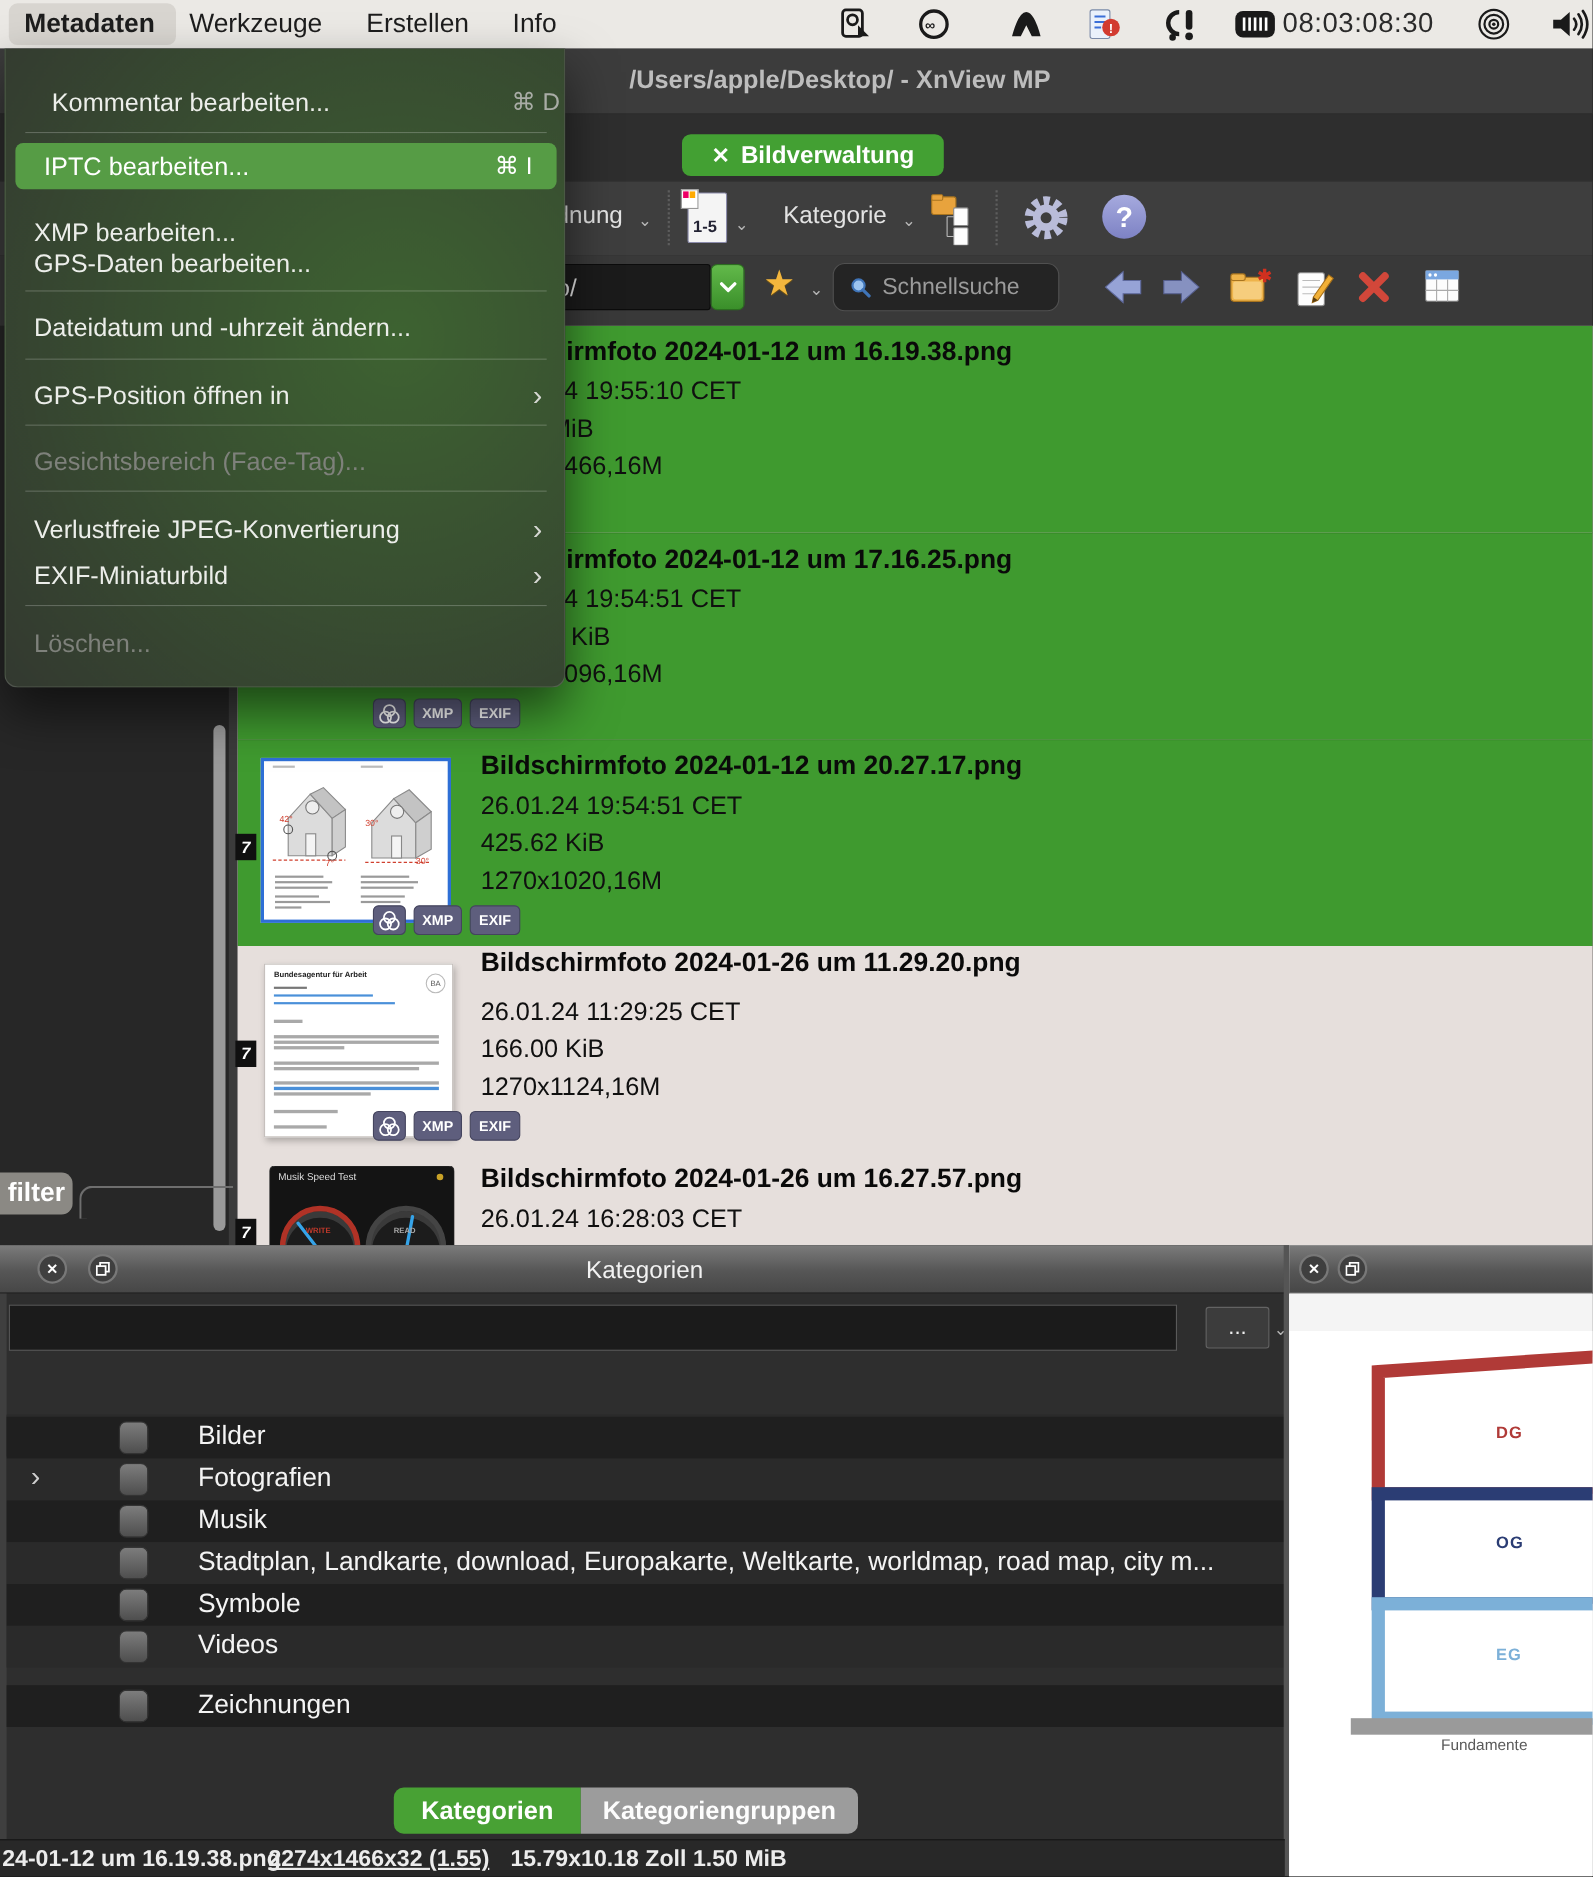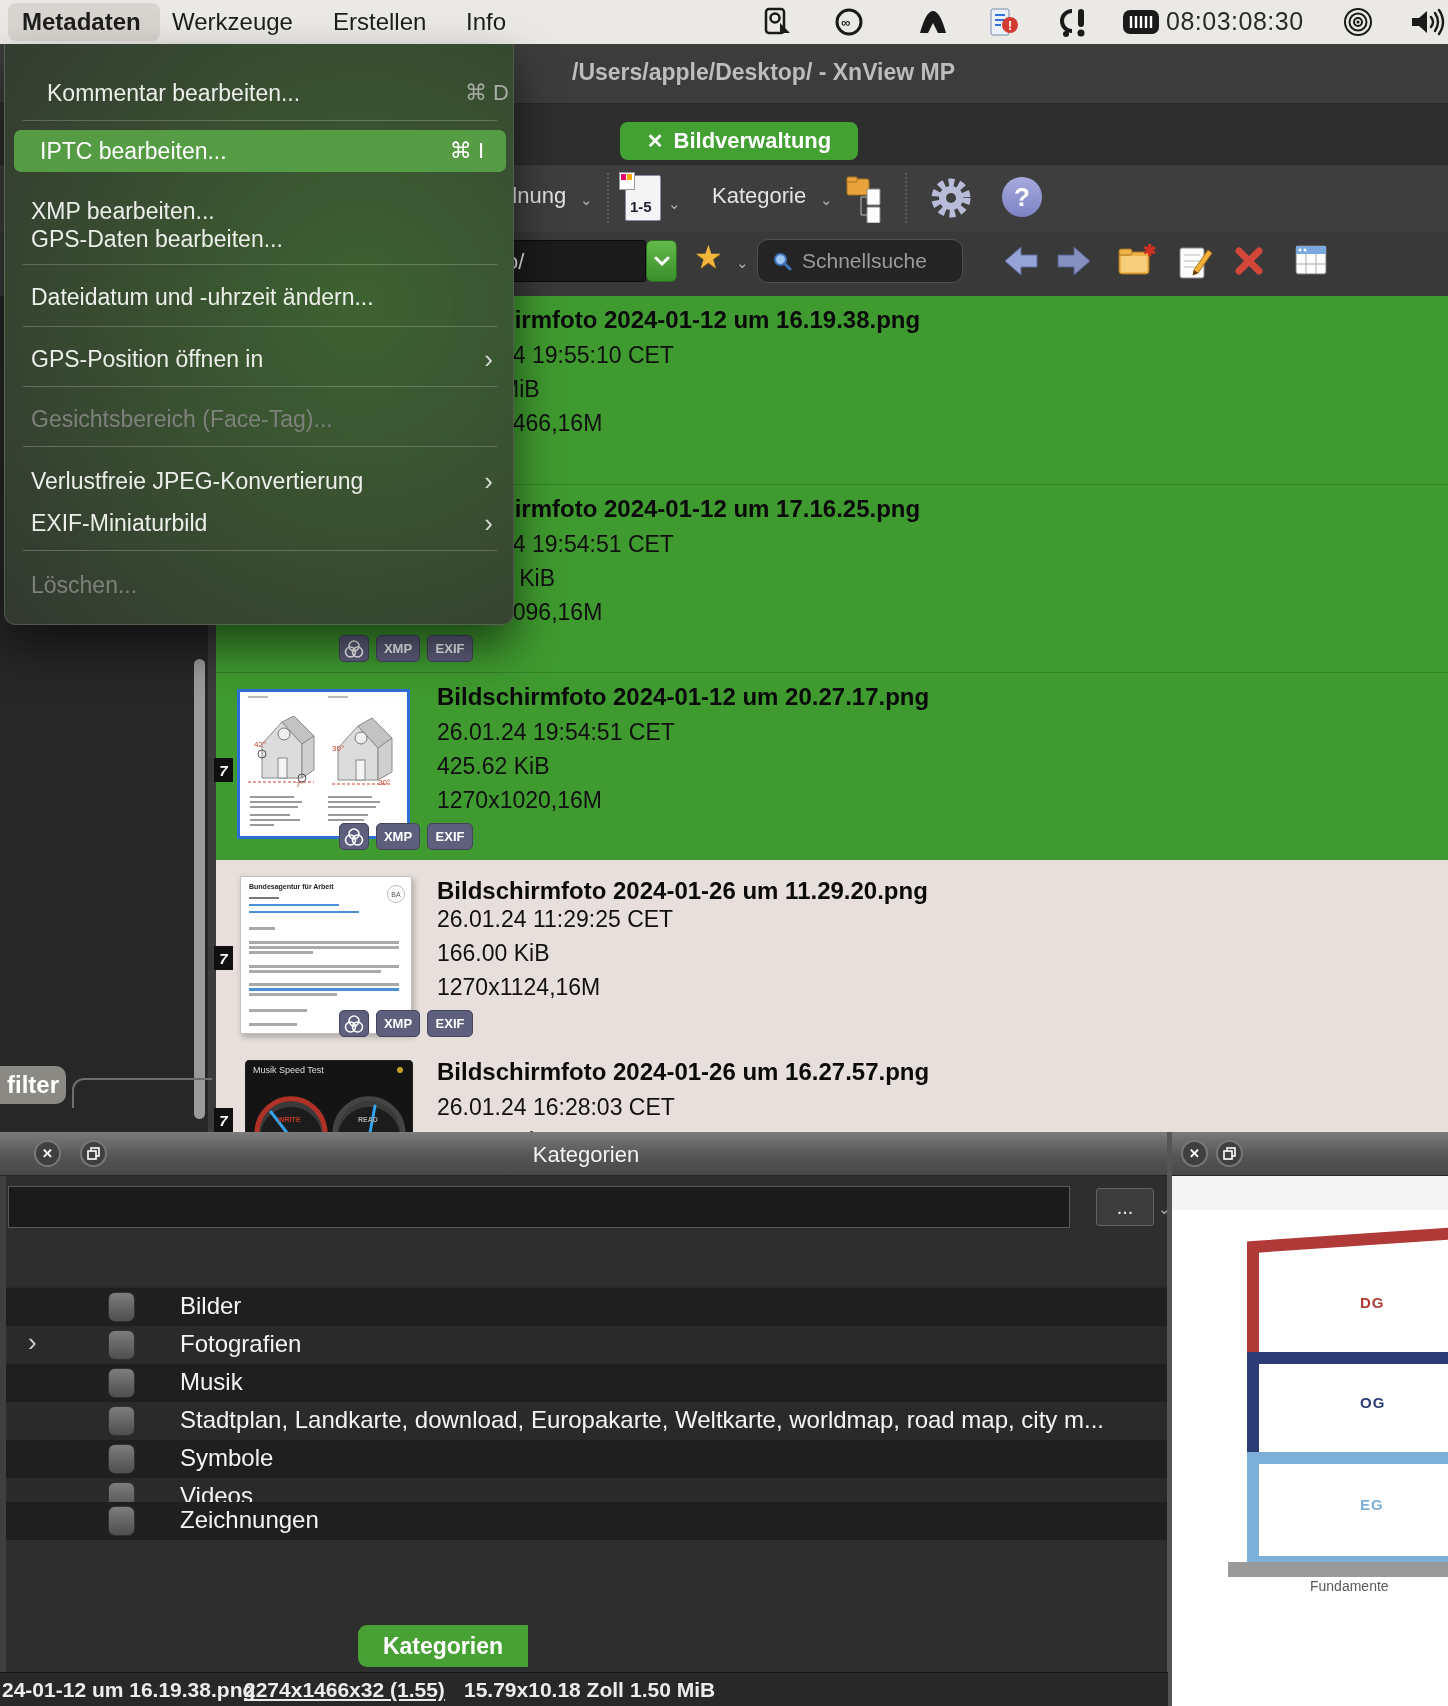--- a/index.html
+++ b/index.html
@@ -202,21 +202,21 @@
         <span class="mini-line" style="left:8px;top:69px;width:150px;"></span>
         <span class="mini-line" style="left:8px;top:74px;width:64px;"></span>
         <span class="mini-line" style="left:8px;top:88px;width:150px;"></span>
         <span class="mini-line" style="left:8px;top:93px;width:132px;"></span>
         <span class="mini-line" style="left:8px;top:106px;width:150px;"></span>
         <span class="mini-line" style="left:8px;top:111px;width:150px;background:#4a90d9;"></span>
         <span class="mini-line" style="left:8px;top:116px;width:88px;"></span>
         <span class="mini-line" style="left:8px;top:132px;width:58px;"></span>
         <span class="mini-line" style="left:8px;top:146px;width:48px;"></span>
       </div>
-      <div class="abs ftitle" style="left:221px;top:17px;">Bildschirmfoto 2024-01-26 um 11.29.20.png</div>
+      <div class="abs ftitle" style="left:221px;top:2px;">Bildschirmfoto 2024-01-26 um 11.29.20.png</div>
       <div class="abs fline" style="left:221px;top:46px;">26.01.24 11:29:25 CET</div>
       <div class="abs fline" style="left:221px;top:80px;">166.00 KiB</div>
       <div class="abs fline" style="left:221px;top:114px;">1270x1124,16M</div>
       <div class="abs" style="left:123px;top:150px;display:flex;gap:7px;">
         <div class="badge" style="width:30px;">
           <svg width="22" height="22" viewBox="0 0 22 22">
               <circle cx="11" cy="8" r="5" fill="none" stroke="#fff" stroke-width="1.6"></circle>
               <circle cx="7.5" cy="14" r="5" fill="none" stroke="#fff" stroke-width="1.6"></circle>
               <circle cx="14.5" cy="14" r="5" fill="none" stroke="#fff" stroke-width="1.6"></circle>
             </svg>
@@ -420,28 +420,29 @@
     <div class="abs catrow b" style="top:308px;">
       <span class="cat-exp"></span>
       <span class="cbox"></span>
       <span class="cat-label">Symbole</span>
     </div>
     <div class="abs catrow a" style="top:346px;">
       <span class="c at-exp"></span>
       <span class="cbox"></span>
       <span class="cat-label">Videos</span>
     </div>
-    <div class="abs catrow b" style="top:370px;text-align:center;">
+    <div class="abs catrow b" style="top:400px;text-align:center;">
       <span class="cat-exp"></span>
       <span class="cbox"></span>
       <span class="cat-label">Zeichnungen</span>
     </div>
 
     <div class="abs cattabs">
       <div class="cattab g">Kategorien</div>
+      <div class="cattab y">Kategoriengruppen</div>
     </div>
   </div>
 
   <div class="abs rdivider"></div>
   <div class="abs rpanel">
     <div class="abs phead" style="left:0;top:0;width:276px;">
       <div class="abs circbtn" style="left:9px;top:8px;">✕</div>
       <div class="abs circbtn" style="left:44px;top:8px;">
         <svg width="13" height="13" viewBox="0 0 13 13">
             <rect x="4" y="1" width="8" height="8" fill="none" stroke="#fff" stroke-width="1.6"></rect>

